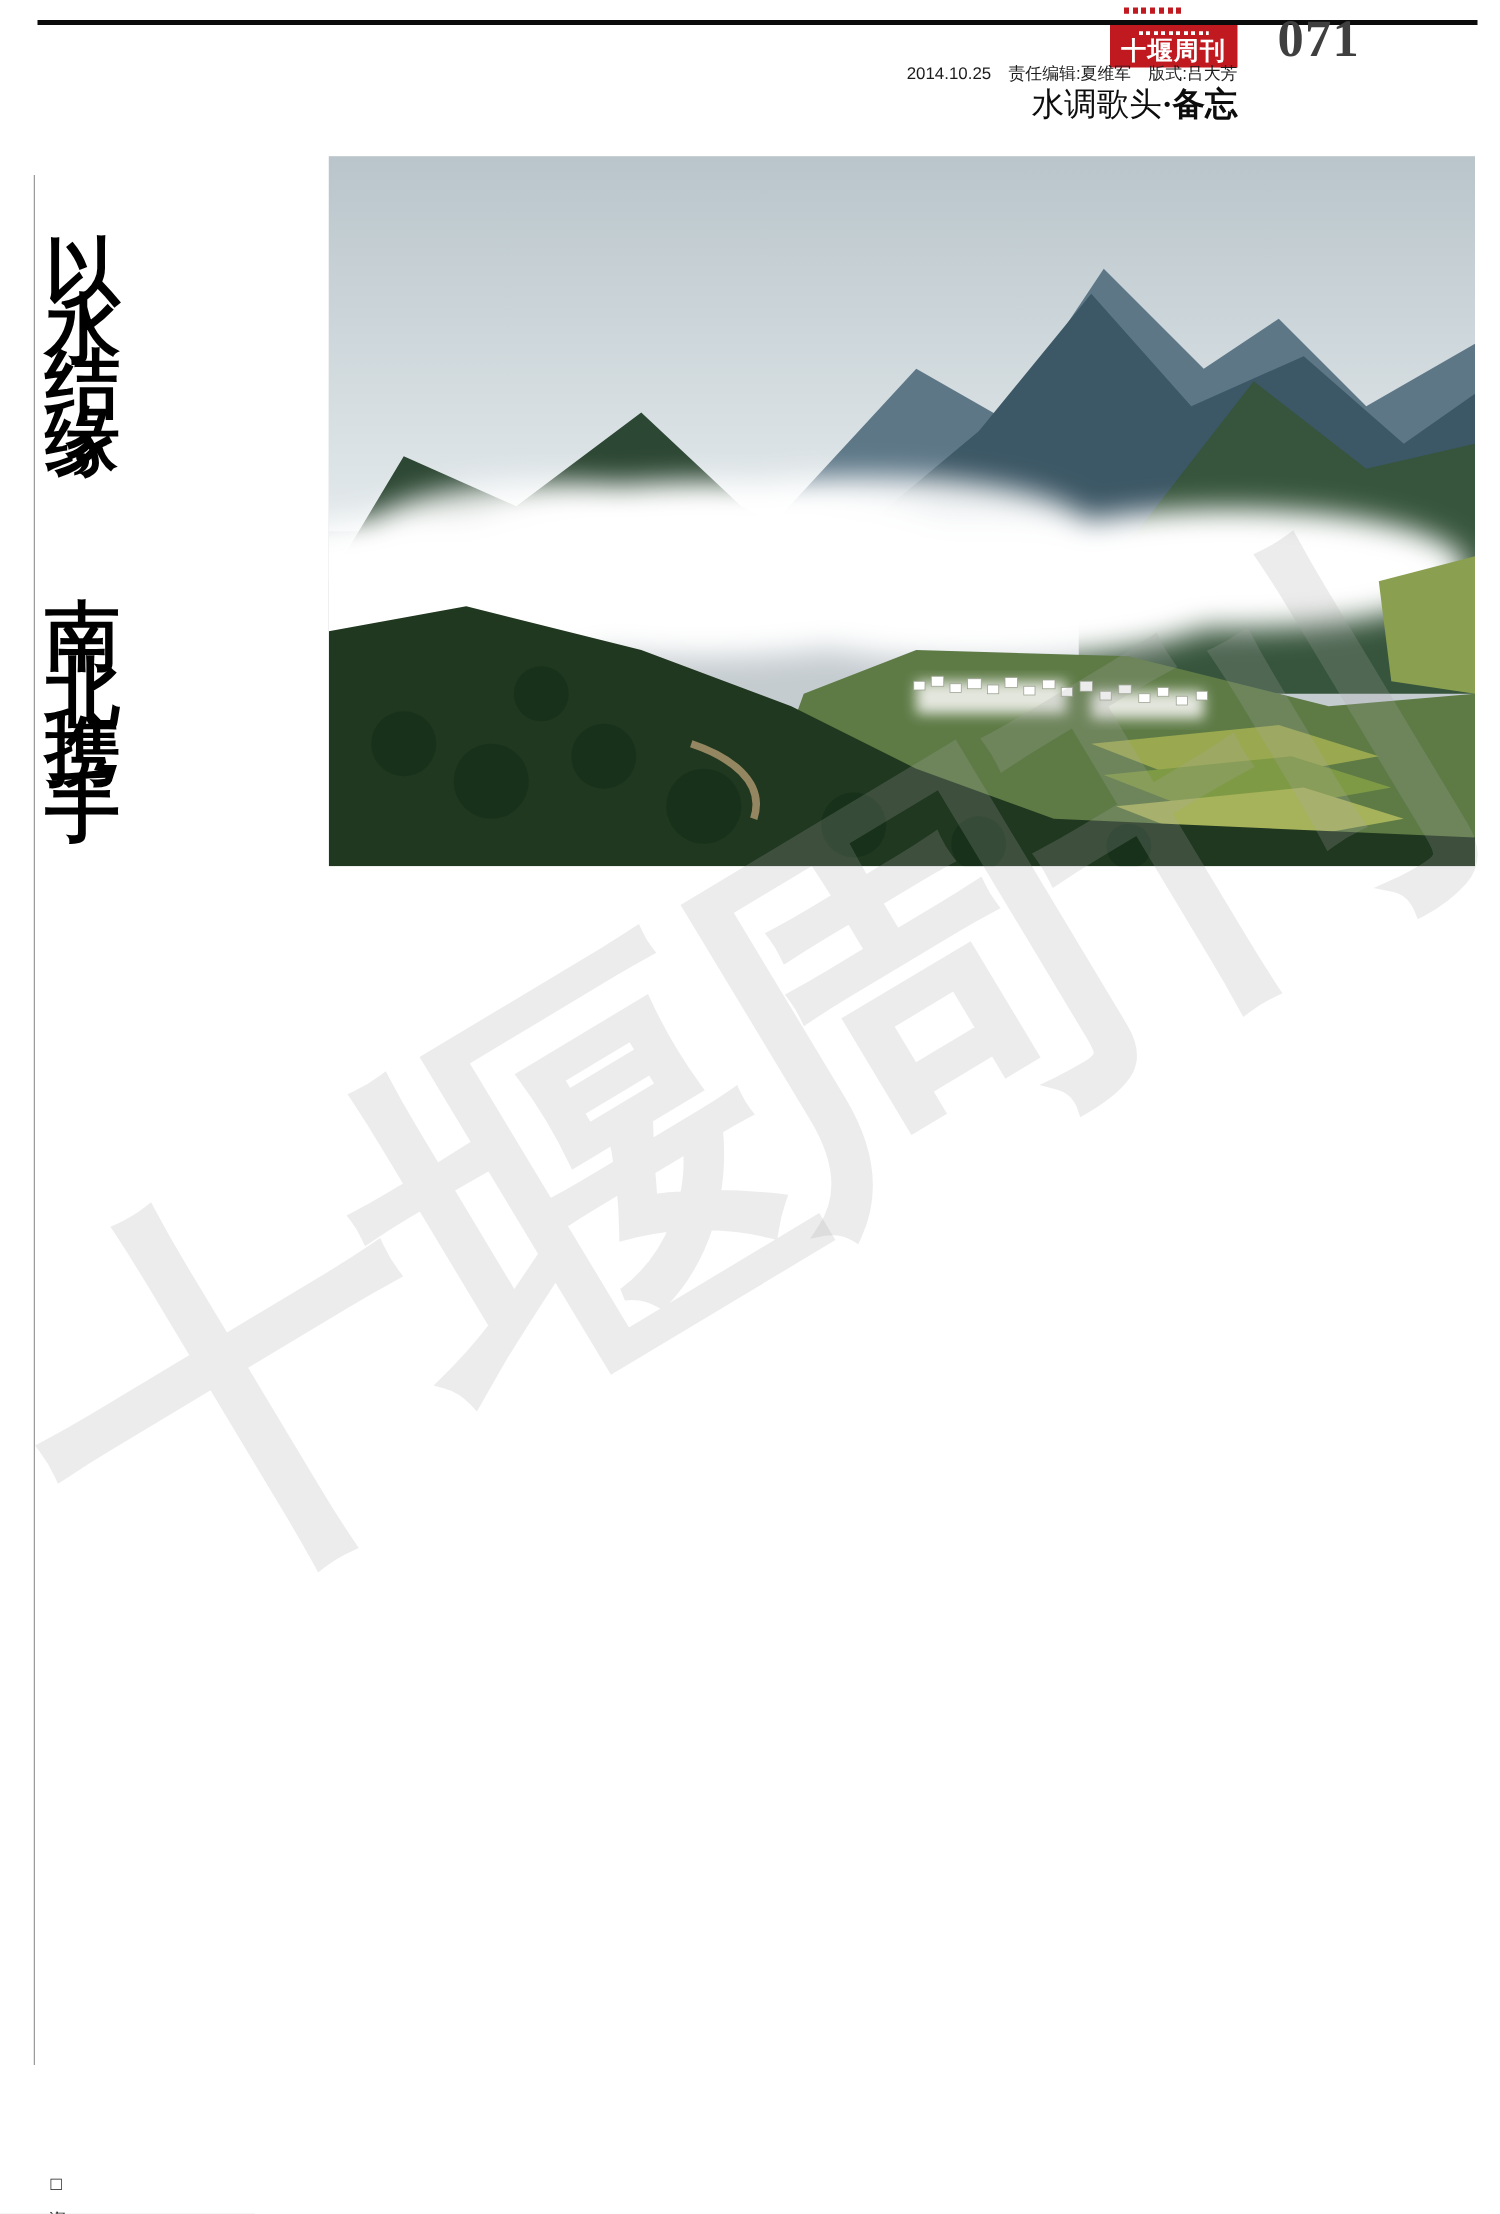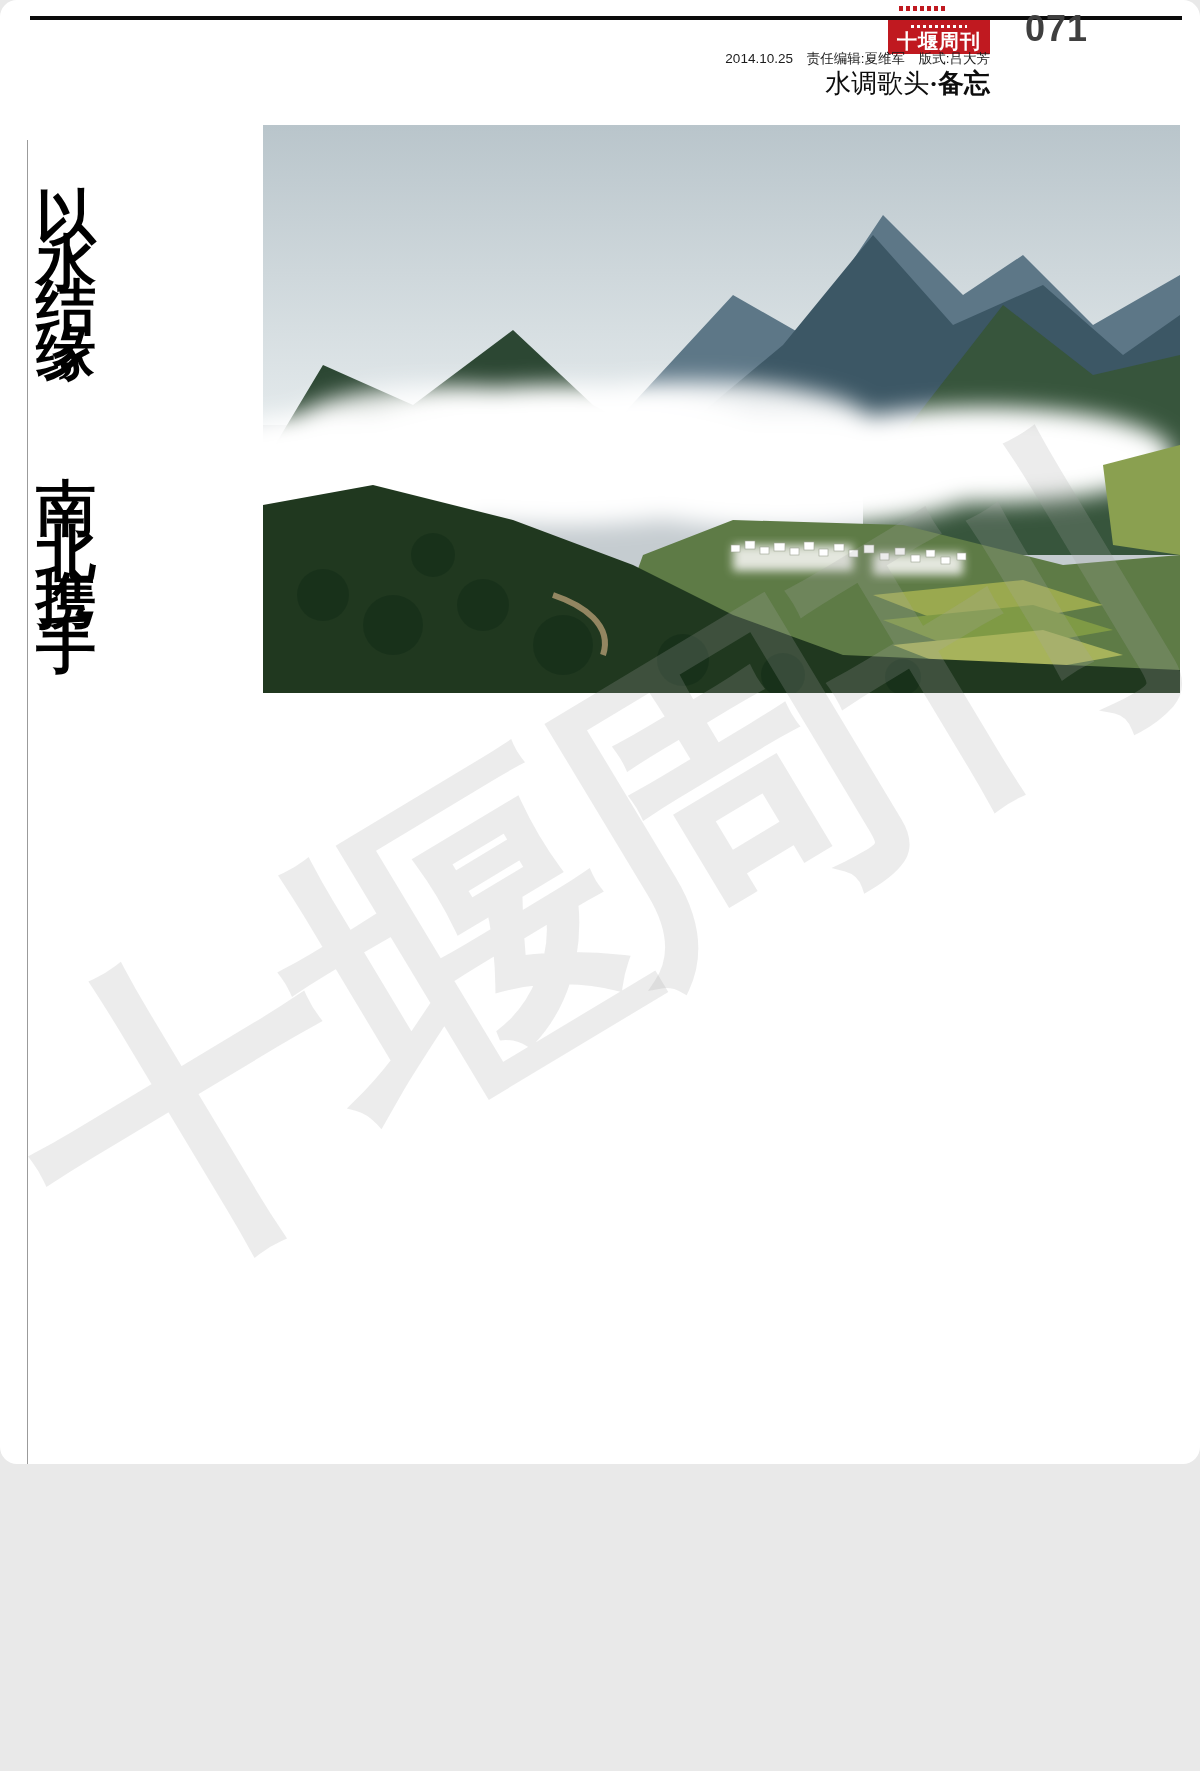--- a/index.html
+++ b/index.html
@@ -1,29 +1,29 @@
 <!DOCTYPE html>
 <html lang="zh"><head>
 <meta charset="utf-8">
 <style>
   html,body{margin:0;padding:0;background:#e9e9e9;}
-  .page{position:relative;width:1200px;height:1464px;margin:0 auto;background:#ffffff;overflow:hidden;
-        font-family:"Liberation Serif","DejaVu Serif",serif;color:#111;border-radius:17px;}
+  .page{position:relative;width:1200px;height:1771px;margin:0 auto;background:#ffffff;overflow:hidden;
+        font-family:"Liberation Serif","DejaVu Serif",serif;color:#111;}
   
   .top-rule{position:absolute;left:30px;top:16px;width:1152px;height:4px;background:#0b0b0b;}
   .mini-marks{position:absolute;right:255px;top:6px;width:46px;height:5px;
               background:repeating-linear-gradient(90deg,#c01920 0 4px,#fff 4px 7px);}
   .masthead{position:absolute;right:210px;top:20px;width:102px;height:34px;background:#c01920;
             display:flex;flex-direction:column;align-items:center;justify-content:flex-end;padding-bottom:2px;box-sizing:border-box;}
   .masthead .dots{width:56px;height:3px;margin-bottom:2px;
               background:repeating-linear-gradient(90deg,#fff 0 3px,#c01920 3px 6px);}
   .masthead .mtitle{color:#fff;font-weight:bold;font-size:20px;letter-spacing:1px;line-height:22px;
             font-family:"Liberation Sans","DejaVu Sans",sans-serif;white-space:nowrap;}
-  .page-number{position:absolute;right:112px;top:8px;font-size:36px;font-weight:bold;color:#3f3f3f;
-            font-family:Liberation Sans, sans-serif;letter-spacing:1px;}
+  .page-number{position:absolute;right:112px;top:8px;font-size:42px;font-weight:bold;color:#3f3f3f;
+            font-family:Liberation Serif, serif;letter-spacing:1px;}
   .dateline{position:absolute;right:210px;top:50px;font-size:13.5px;color:#1c1c1c;white-space:nowrap;
             font-family:"Liberation Sans","DejaVu Sans",sans-serif;}
   .dateline span{margin-left:10px;}
   .section-line{position:absolute;right:210px;top:66px;font-size:26px;white-space:nowrap;color:#0d0d0d;}
   .section-line .st-bold{font-weight:bold;}
   
   .left-rule{position:absolute;left:27px;top:140px;width:1px;height:1512px;background:#9b9b9b;}
   .headline-v{position:absolute;left:34px;top:138px;height:1180px;writing-mode:vertical-rl;
             text-orientation:upright;font-size:60px;font-weight:bold;letter-spacing:45px;
             color:#000;line-height:64px;}

